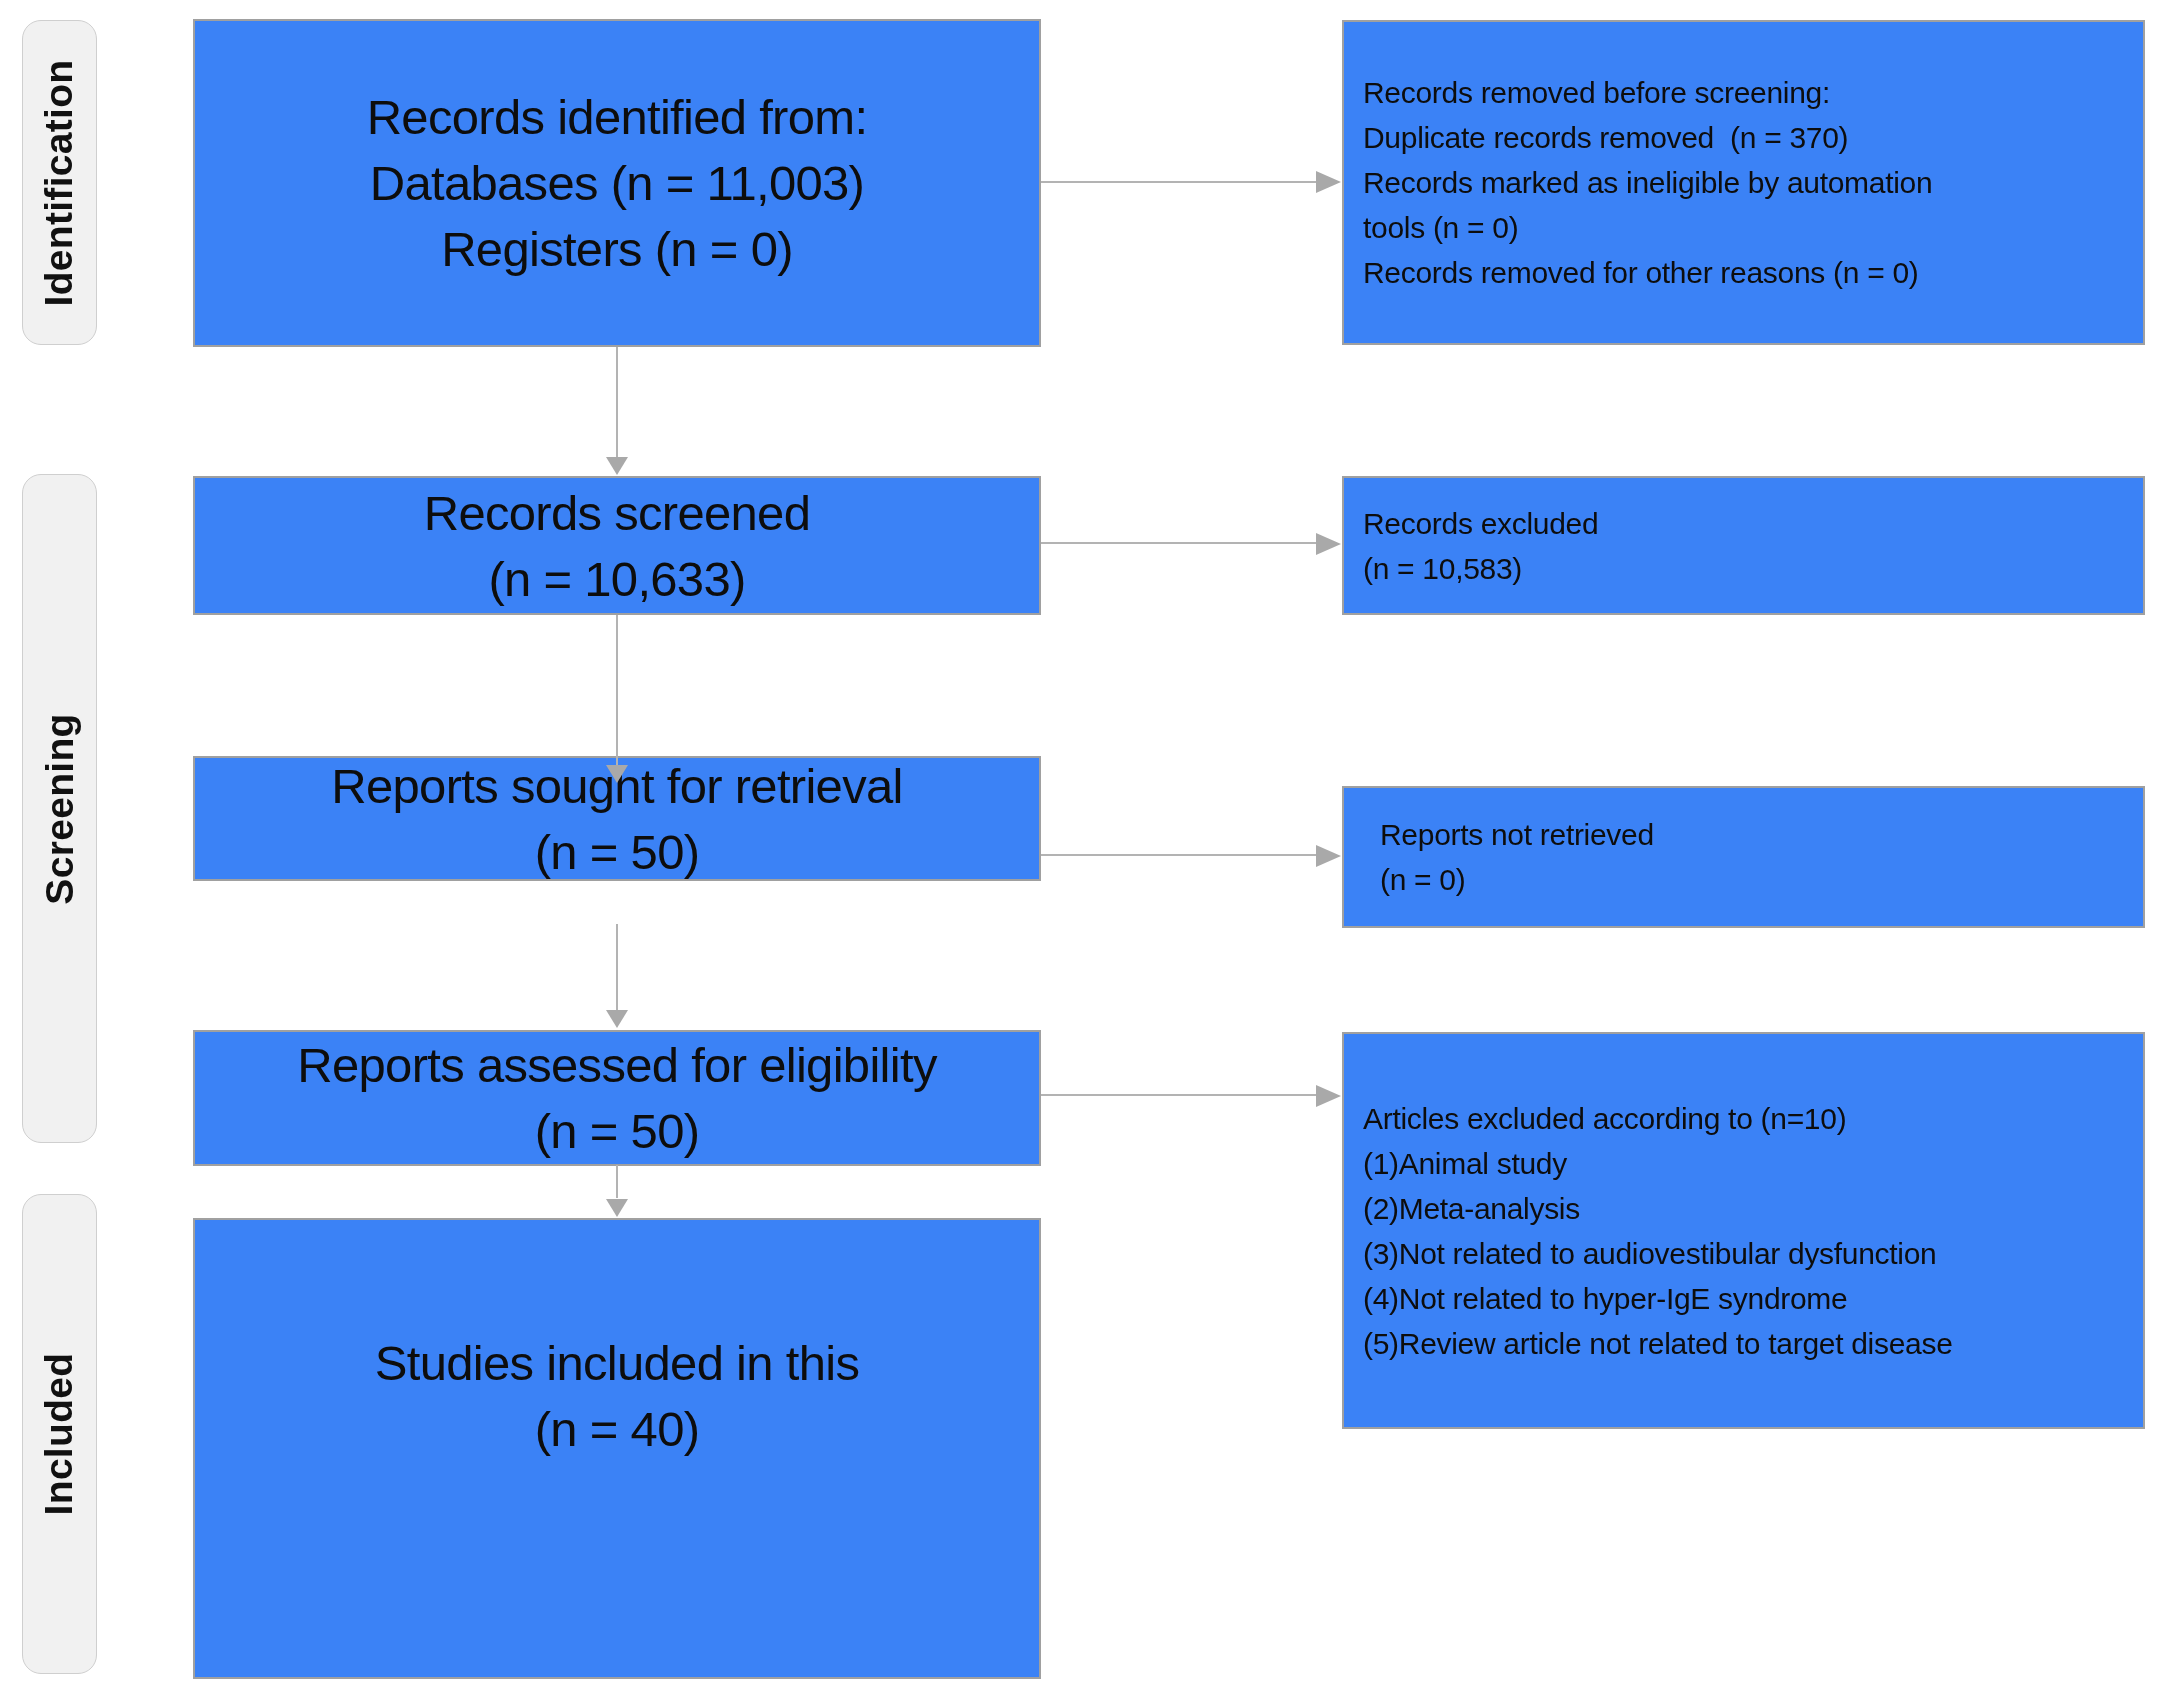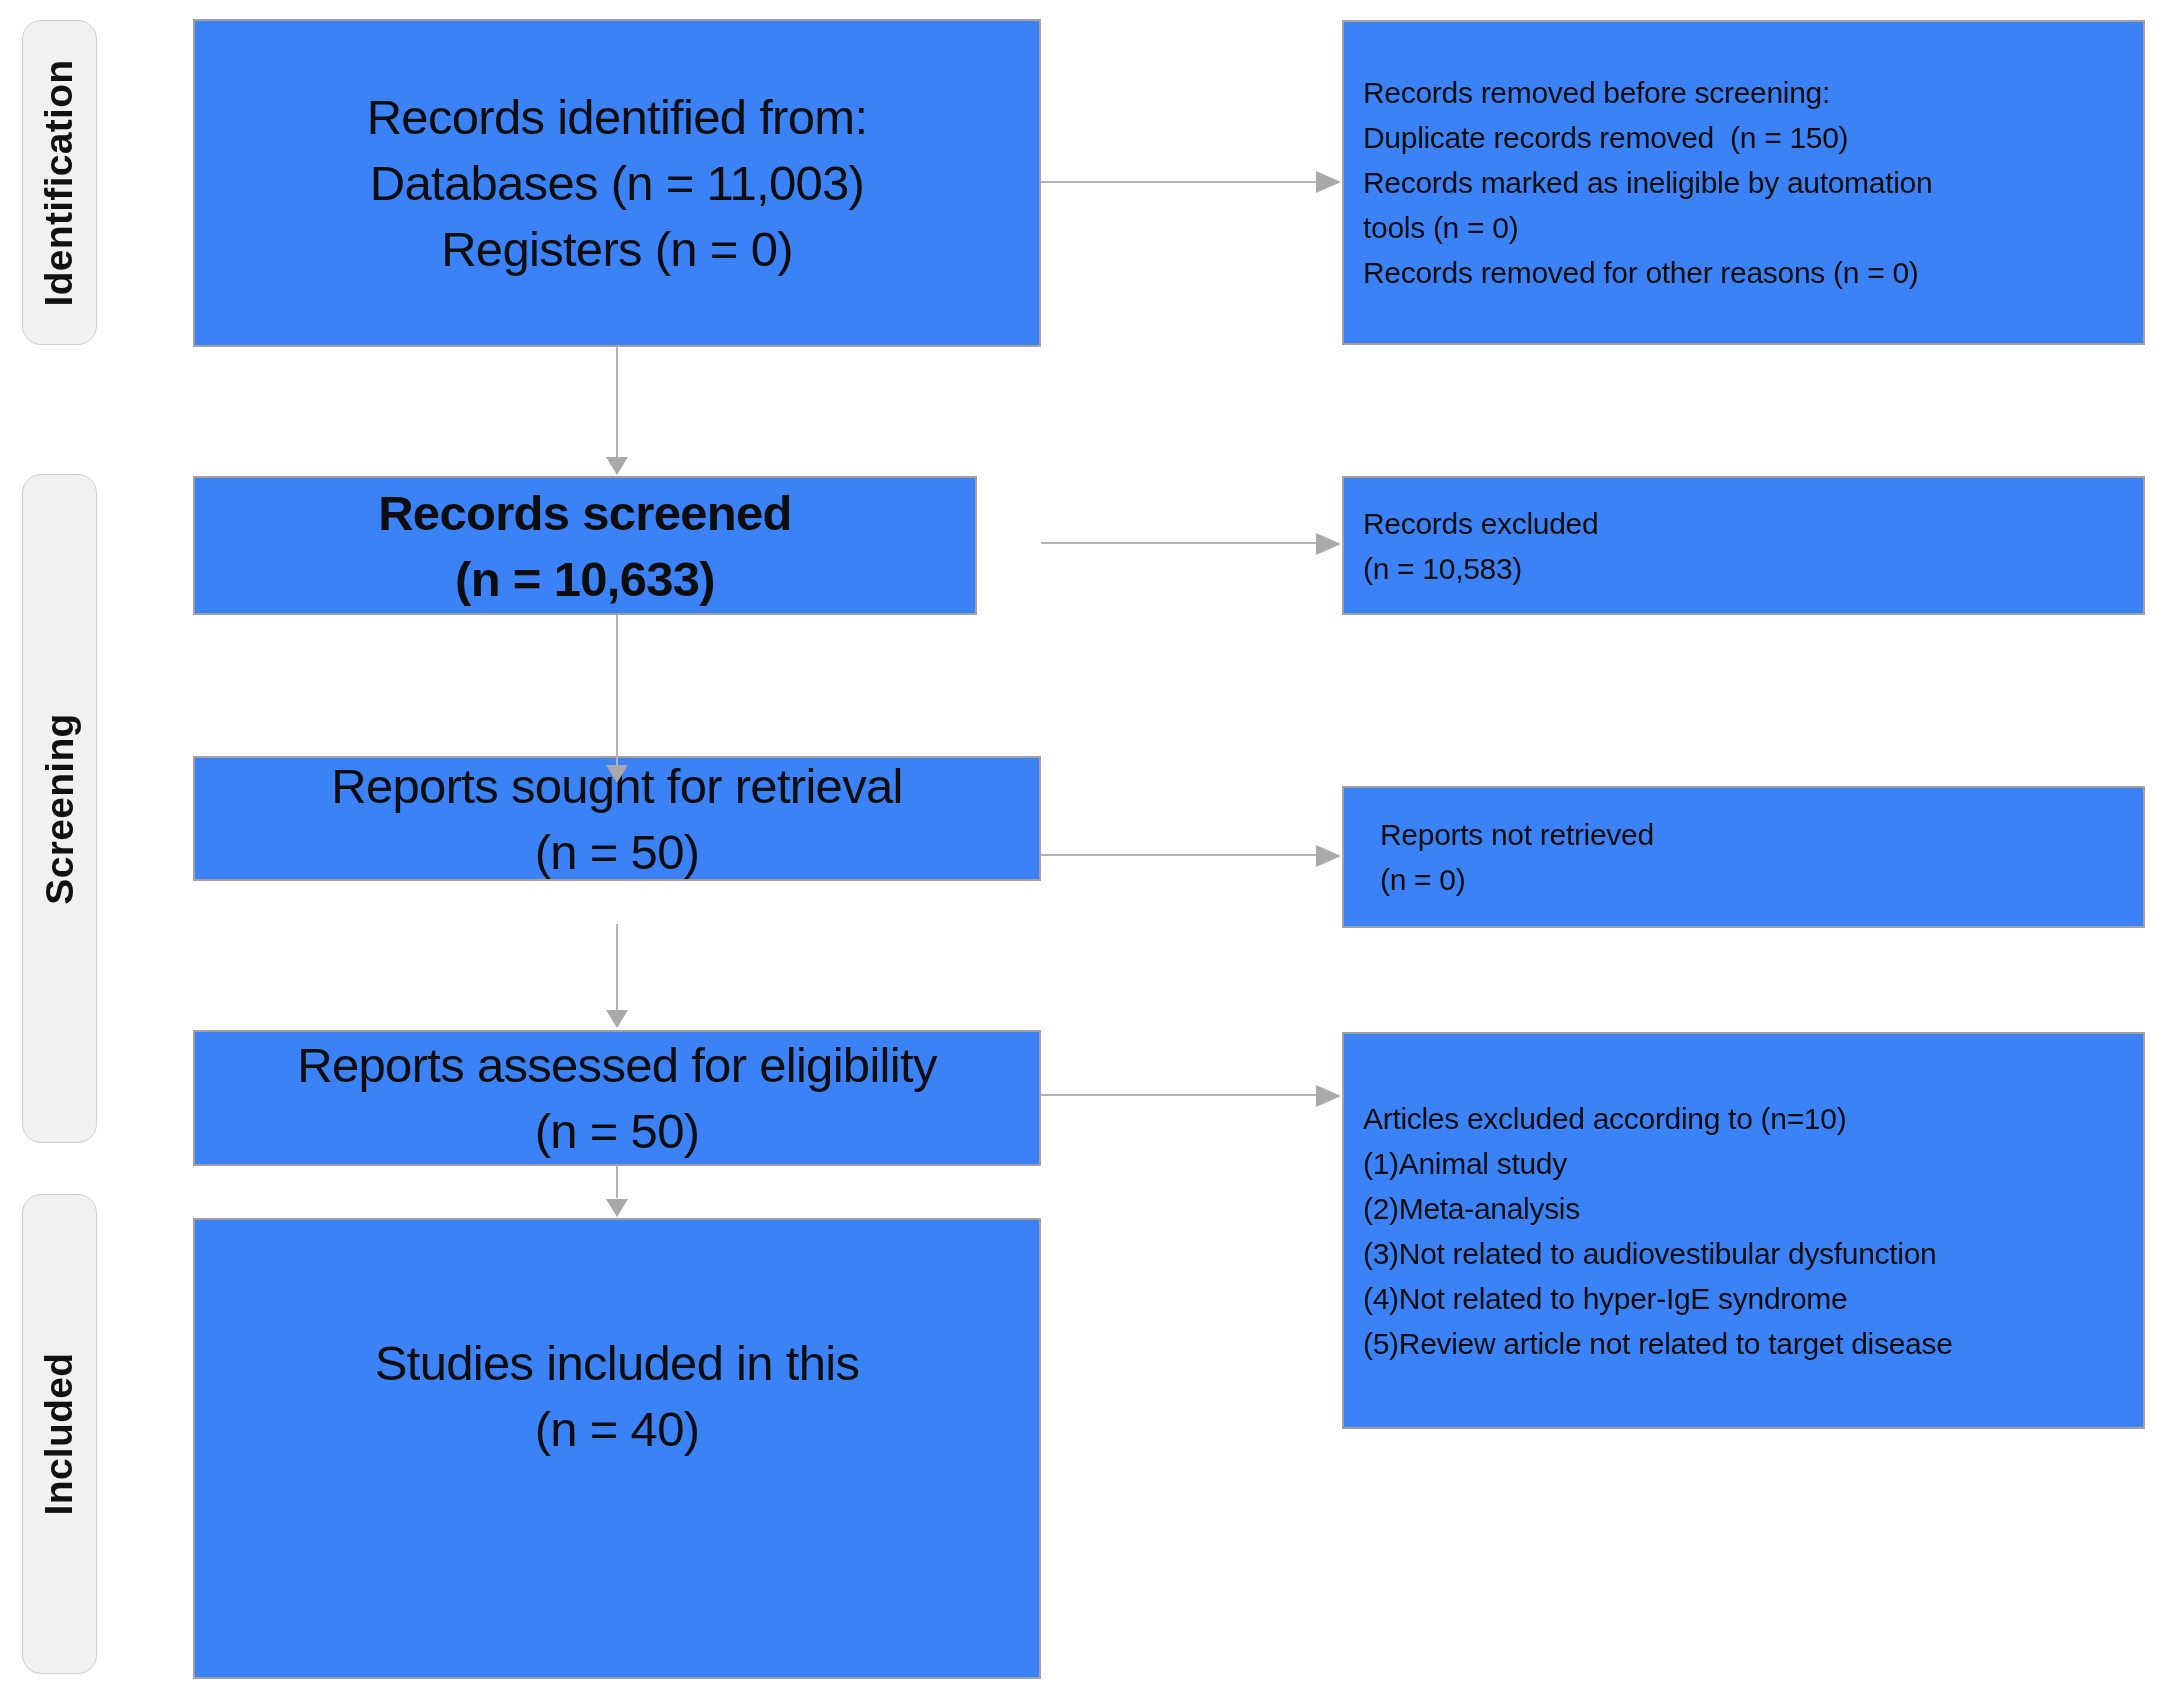--- a/index.html
+++ b/index.html
@@ -105,21 +105,21 @@
   <div class="stage-band" style="top:1194px;height:480px;">
     <span class="stage-label">Included</span>
   </div>
 
   <div class="flow-box main" style="left:193px;top:19px;width:848px;height:328px;">
     <span class="line">Records identified from:</span>
     <span class="line">Databases (n = 11,003)</span>
     <span class="line">Registers (n = 0)</span>
   </div>
 
-  <div class="flow-box main" style="left:193px;top:476px;width:784px;height:139px;font-weight:bold;">
+  <div class="flow-box main" style="left:193px;top:476px;width:848px;height:139px;">
     <span class="line">Records screened</span>
     <span class="line">(n = 10,633)</span>
   </div>
 
   <div class="flow-box main" style="left:193px;top:756px;width:848px;height:125px;">
     <span class="line">Reports sought for retrieval</span>
     <span class="line">(n = 50)</span>
   </div>
 
   <div class="flow-box main" style="left:193px;top:1030px;width:848px;height:136px;">
@@ -127,21 +127,21 @@
     <span class="line">(n = 50)</span>
   </div>
 
   <div class="flow-box main" style="left:193px;top:1218px;width:848px;height:461px;padding-bottom:106px;">
     <span class="line">Studies included in this</span>
     <span class="line">(n = 40)</span>
   </div>
 
   <div class="flow-box side" style="left:1342px;top:20.3px;width:803px;height:325px;">
     <span class="line">Records removed before screening:</span>
-    <span class="line">Duplicate records removed  (n = 150)</span>
+    <span class="line">Duplicate records removed  (n = 370)</span>
     <span class="line">Records marked as ineligible by automation</span>
     <span class="line">tools (n = 0)</span>
     <span class="line">Records removed for other reasons (n = 0)</span>
   </div>
 
   <div class="flow-box side" style="left:1342px;top:476px;width:803px;height:139px;">
     <span class="line">Records excluded</span>
     <span class="line">(n = 10,583)</span>
   </div>
 

